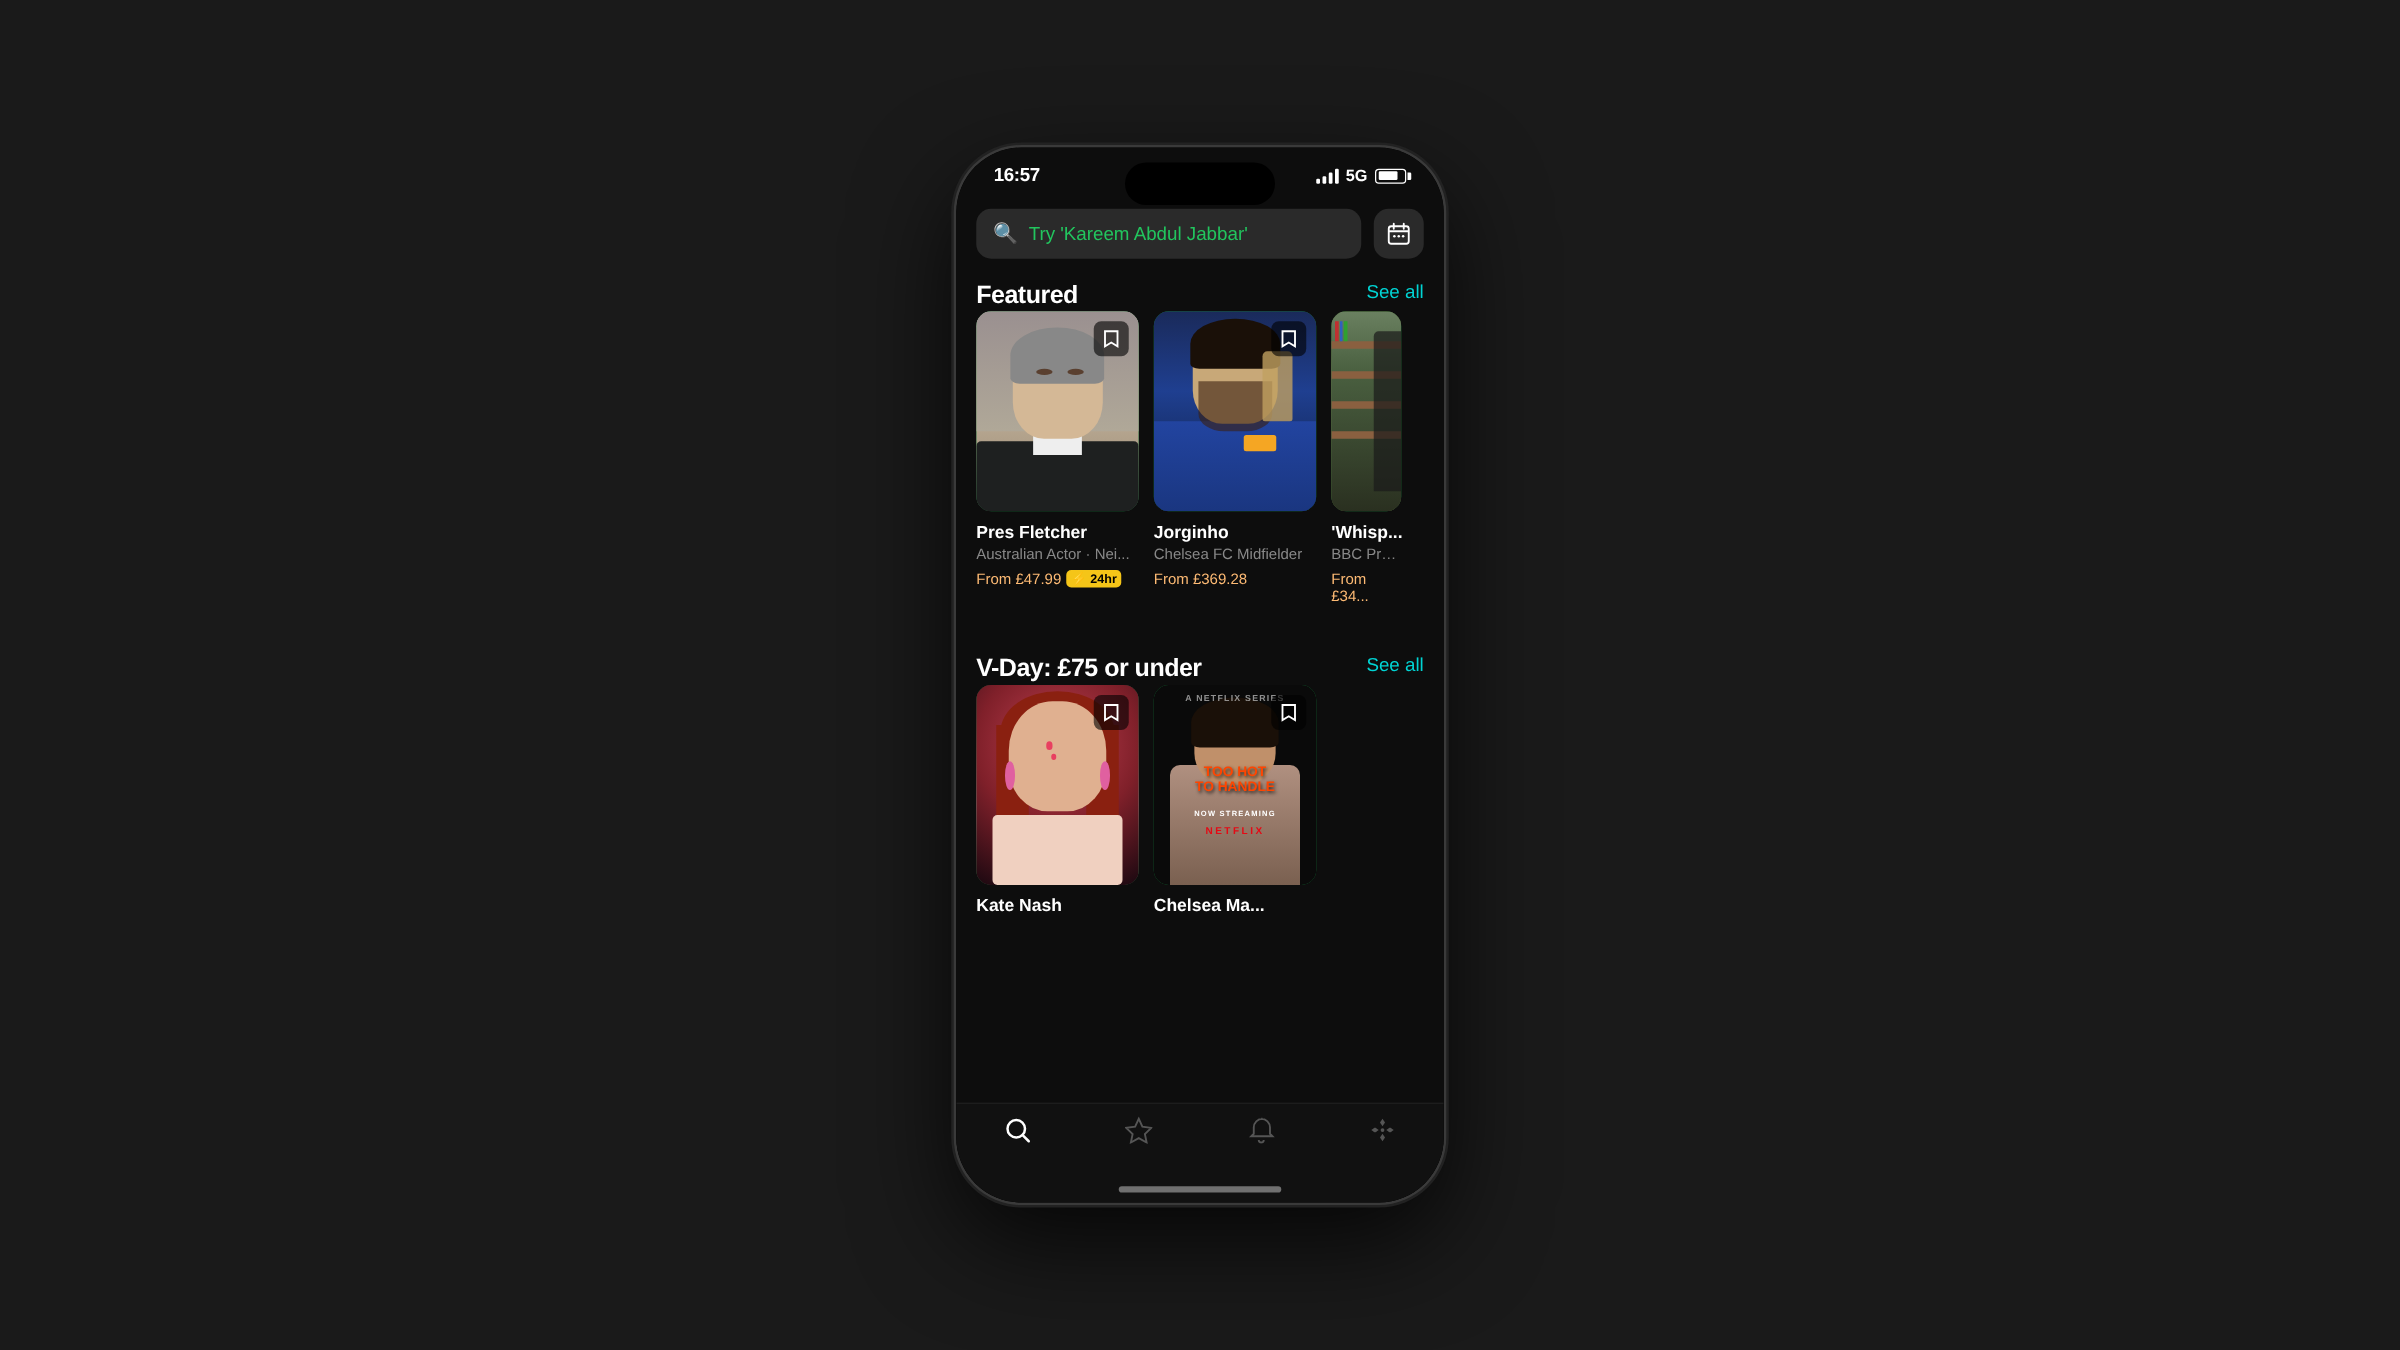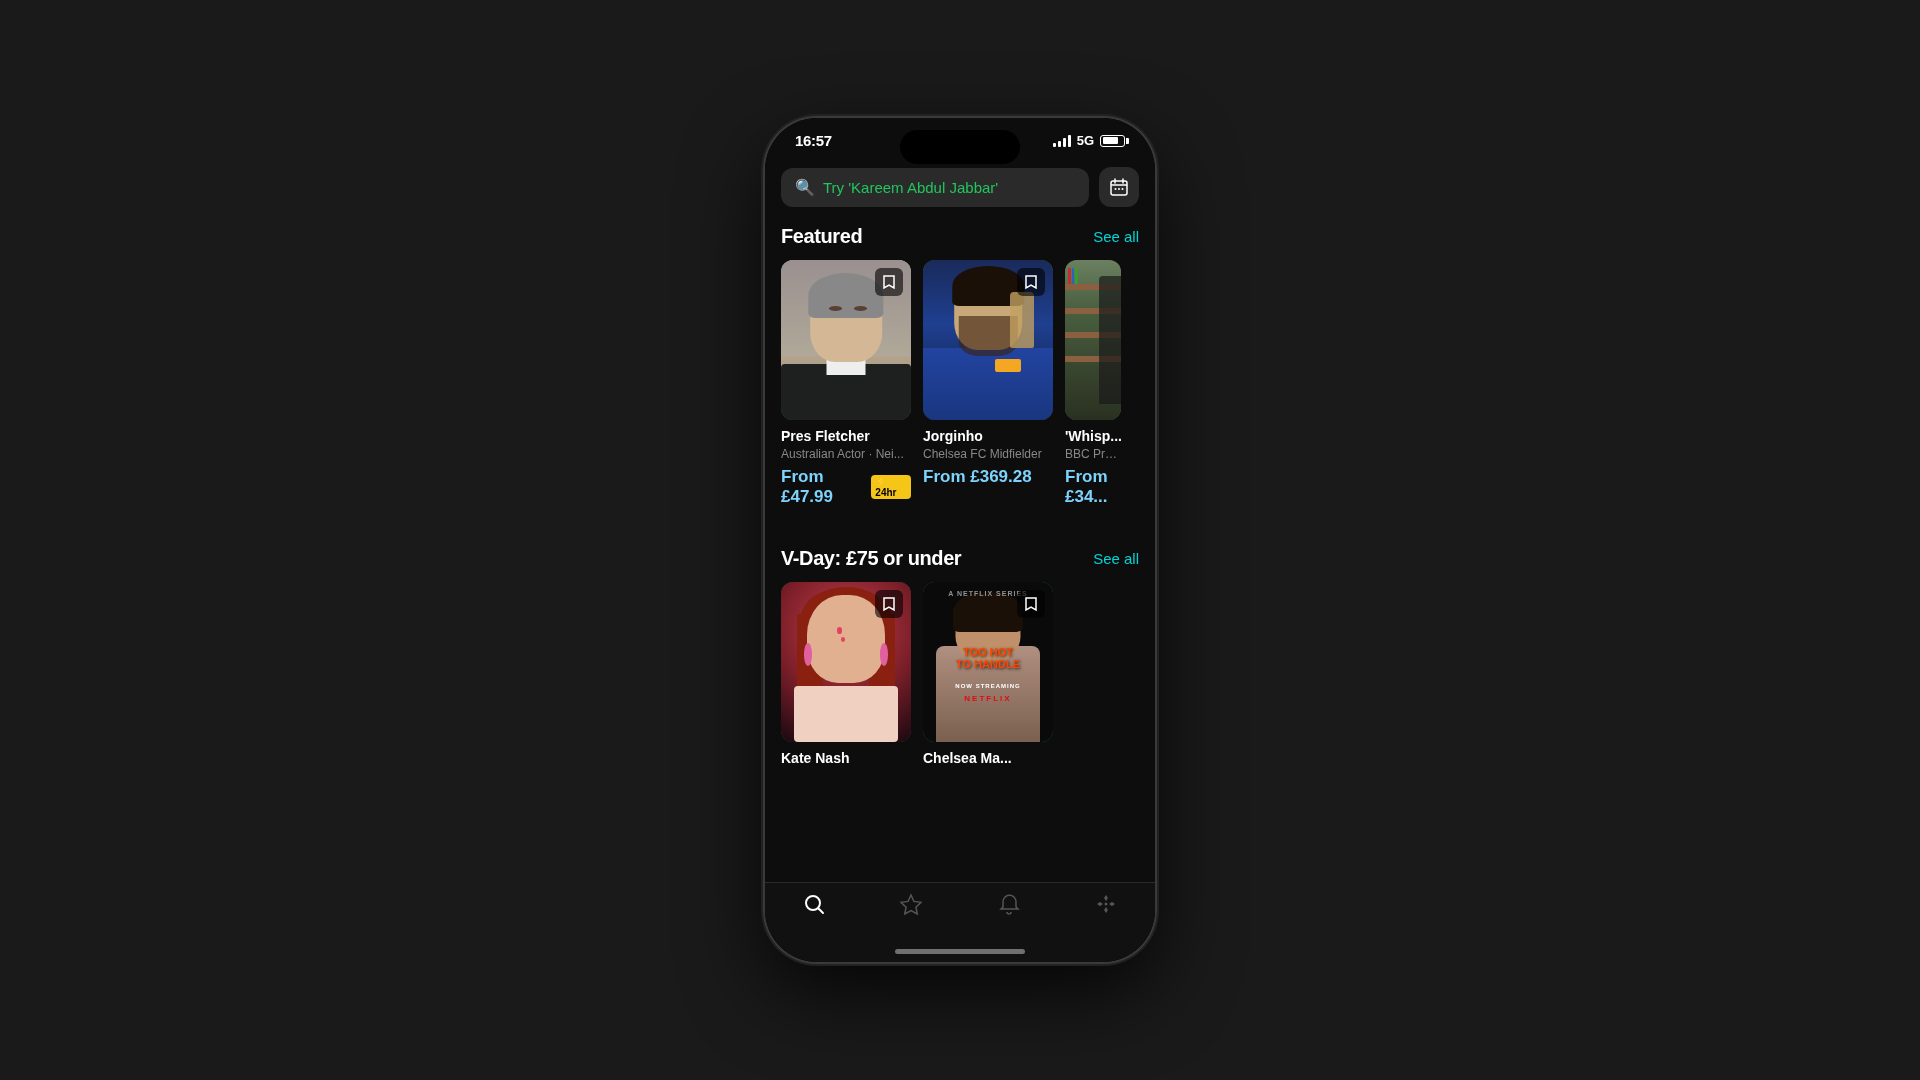--- a/index.html
+++ b/index.html
@@ -196,22 +196,22 @@
       color: #fff;
       font-size: 18px;
       flex-shrink: 0;
       cursor: pointer;
     }
 
     
     .section-header {
       display: flex;
       justify-content: space-between;
-      align-items: center;
-      padding: 4px 16px 12px;
+      align-items: flex-start;
+      padding: 4px 16px 1px;
     }
 
     .section-title {
       color: #fff;
       font-size: 20px;
       font-weight: 700;
       letter-spacing: -0.4px;
     }
 
     .see-all {
@@ -280,23 +280,23 @@
       text-overflow: ellipsis;
     }
 
     .card-price-row {
       display: flex;
       align-items: center;
       gap: 4px;
     }
 
     .card-price {
-      color: #7dd3fc;
-      font-size: 17px;
-      font-weight: 700;
+      color: #fdba74;
+      font-size: 12px;
+      font-weight: 400;
     }
 
     .flash-badge {
       background: #f5c518;
       color: #000;
       font-size: 10px;
       font-weight: 700;
       padding: 1px 4px;
       border-radius: 4px;
       display: flex;

